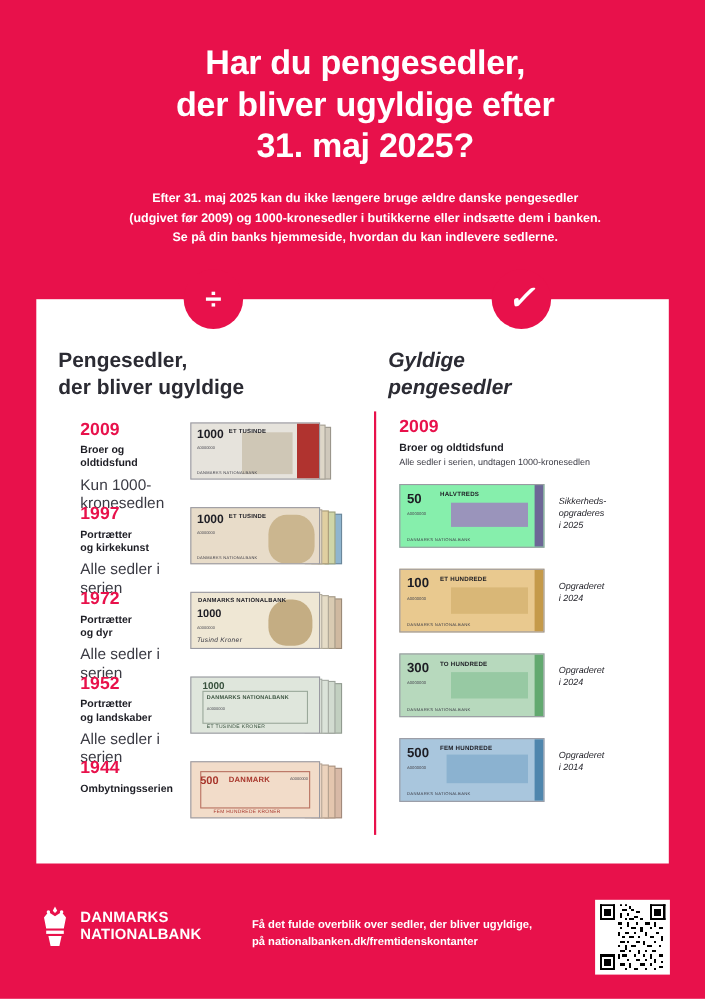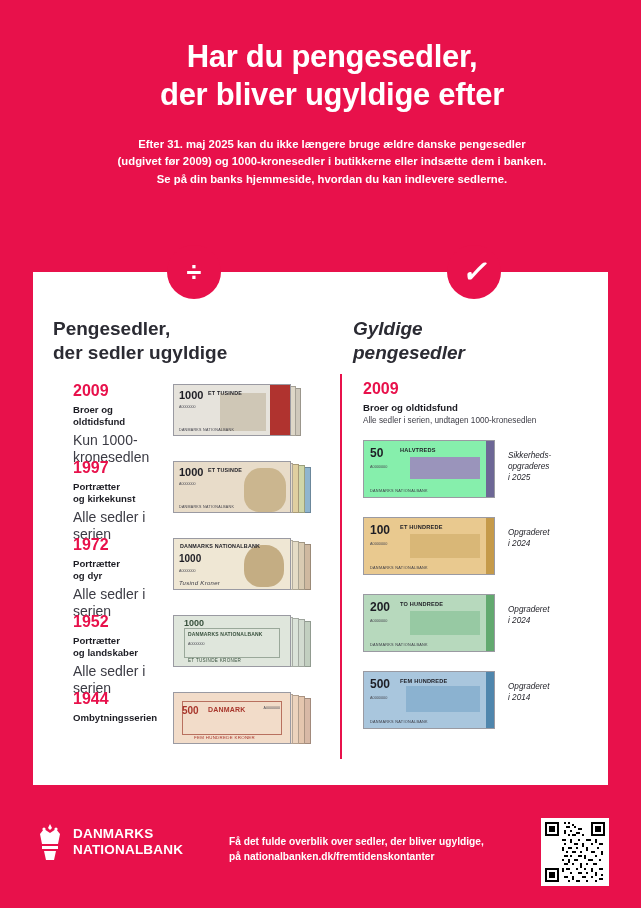--- a/index.html
+++ b/index.html
@@ -109,40 +109,41 @@
 </style>
 </head>
 <body>
 
 <div class="poster">
 
   <div class="header">
     <h1 class="title">
       <span class="ln">Har du pengesedler,</span>
       <span class="ln">der bliver ugyldige efter</span>
+      <span class="ln">31. maj 2025?</span>
     </h1>
     <div class="subtitle">
       <span class="ln">Efter 31. maj 2025 kan du ikke længere bruge ældre danske pengesedler</span>
       <span class="ln">(udgivet før 2009) og 1000-kronesedler i butikkerne eller indsætte dem i banken.</span>
       <span class="ln">Se på din banks hjemmeside, hvordan du kan indlevere sedlerne.</span>
     </div>
   </div>
 
   <div class="card">
 
     <div class="circle left">
       <span class="glyph">÷</span>
     </div>
     <div class="circle right">
       <span class="glyph check">✓</span>
     </div>
 
     <div class="col-head left">
       <span class="ln">Pengesedler,</span>
-      <span class="ln">der sedler ugyldige</span>
+      <span class="ln">der bliver ugyldige</span>
     </div>
     <div class="col-head right">
       <span class="ln">Gyldige</span>
       <span class="ln">pengesedler</span>
     </div>
 
     <div class="divider"></div>
 
     <div class="left-list">
 
@@ -313,21 +314,21 @@
         <div class="tag">
           <span style="display:block">Opgraderet</span>
           <span style="display:block">i 2024</span>
         </div>
       </div>
 
       <div class="rrow">
         <div class="rnote" style="background:#b7d9bd;">
           <div style="position:absolute;right:0;top:0;width:8px;height:100%;background:#62a96f;"></div>
           <div style="position:absolute;right:14px;top:16px;width:70px;height:24px;background:#97c9a3;"></div>
-          <span class="denom">200</span>
+          <span class="denom">300</span>
           <span class="dtext">TO HUNDREDE</span>
           <span class="serial">A0000000</span>
           <span class="bot">DANMARKS NATIONALBANK</span>
         </div>
         <div class="tag">
           <span style="display:block">Opgraderet</span>
           <span style="display:block">i 2024</span>
         </div>
       </div>
 

